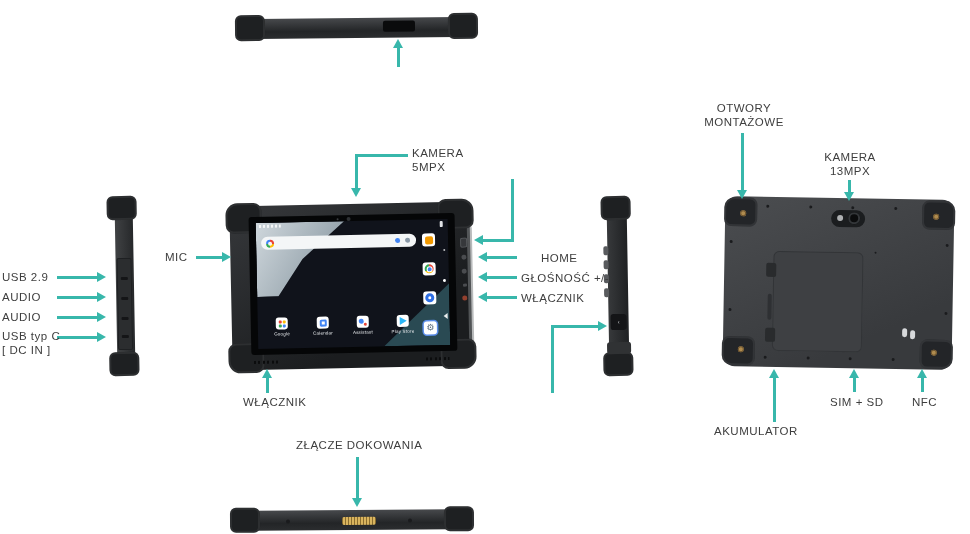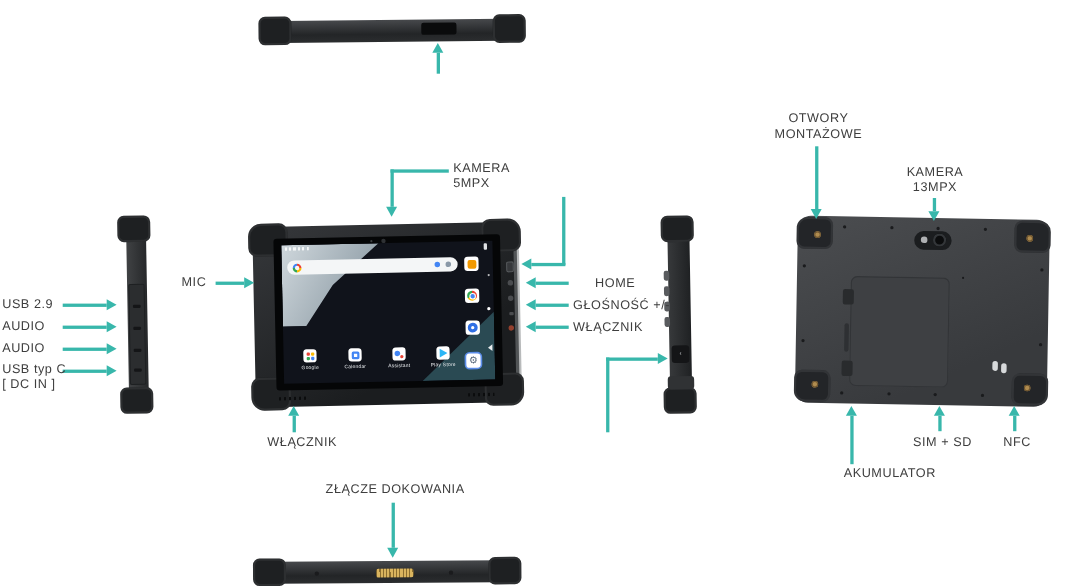--- a/index.html
+++ b/index.html
@@ -323,15 +323,15 @@
   <div class="lbl center" style="left:744px;top:101px">
     <div>OTWORY</div>
     <div>MONTAŻOWE</div>
   </div>
   <div class="lbl center" style="left:850px;top:150px">
     <div>KAMERA</div>
     <div>13MPX</div>
   </div>
   <div class="lbl" style="left:830px;top:395px">SIM + SD</div>
   <div class="lbl" style="left:912px;top:395px">NFC</div>
-  <div class="lbl" style="left:767px;top:424px">AKUMULATOR</div>
+  <div class="lbl" style="left:714px;top:424px">AKUMULATOR</div>
 
 </div>
 
 </body></html>

